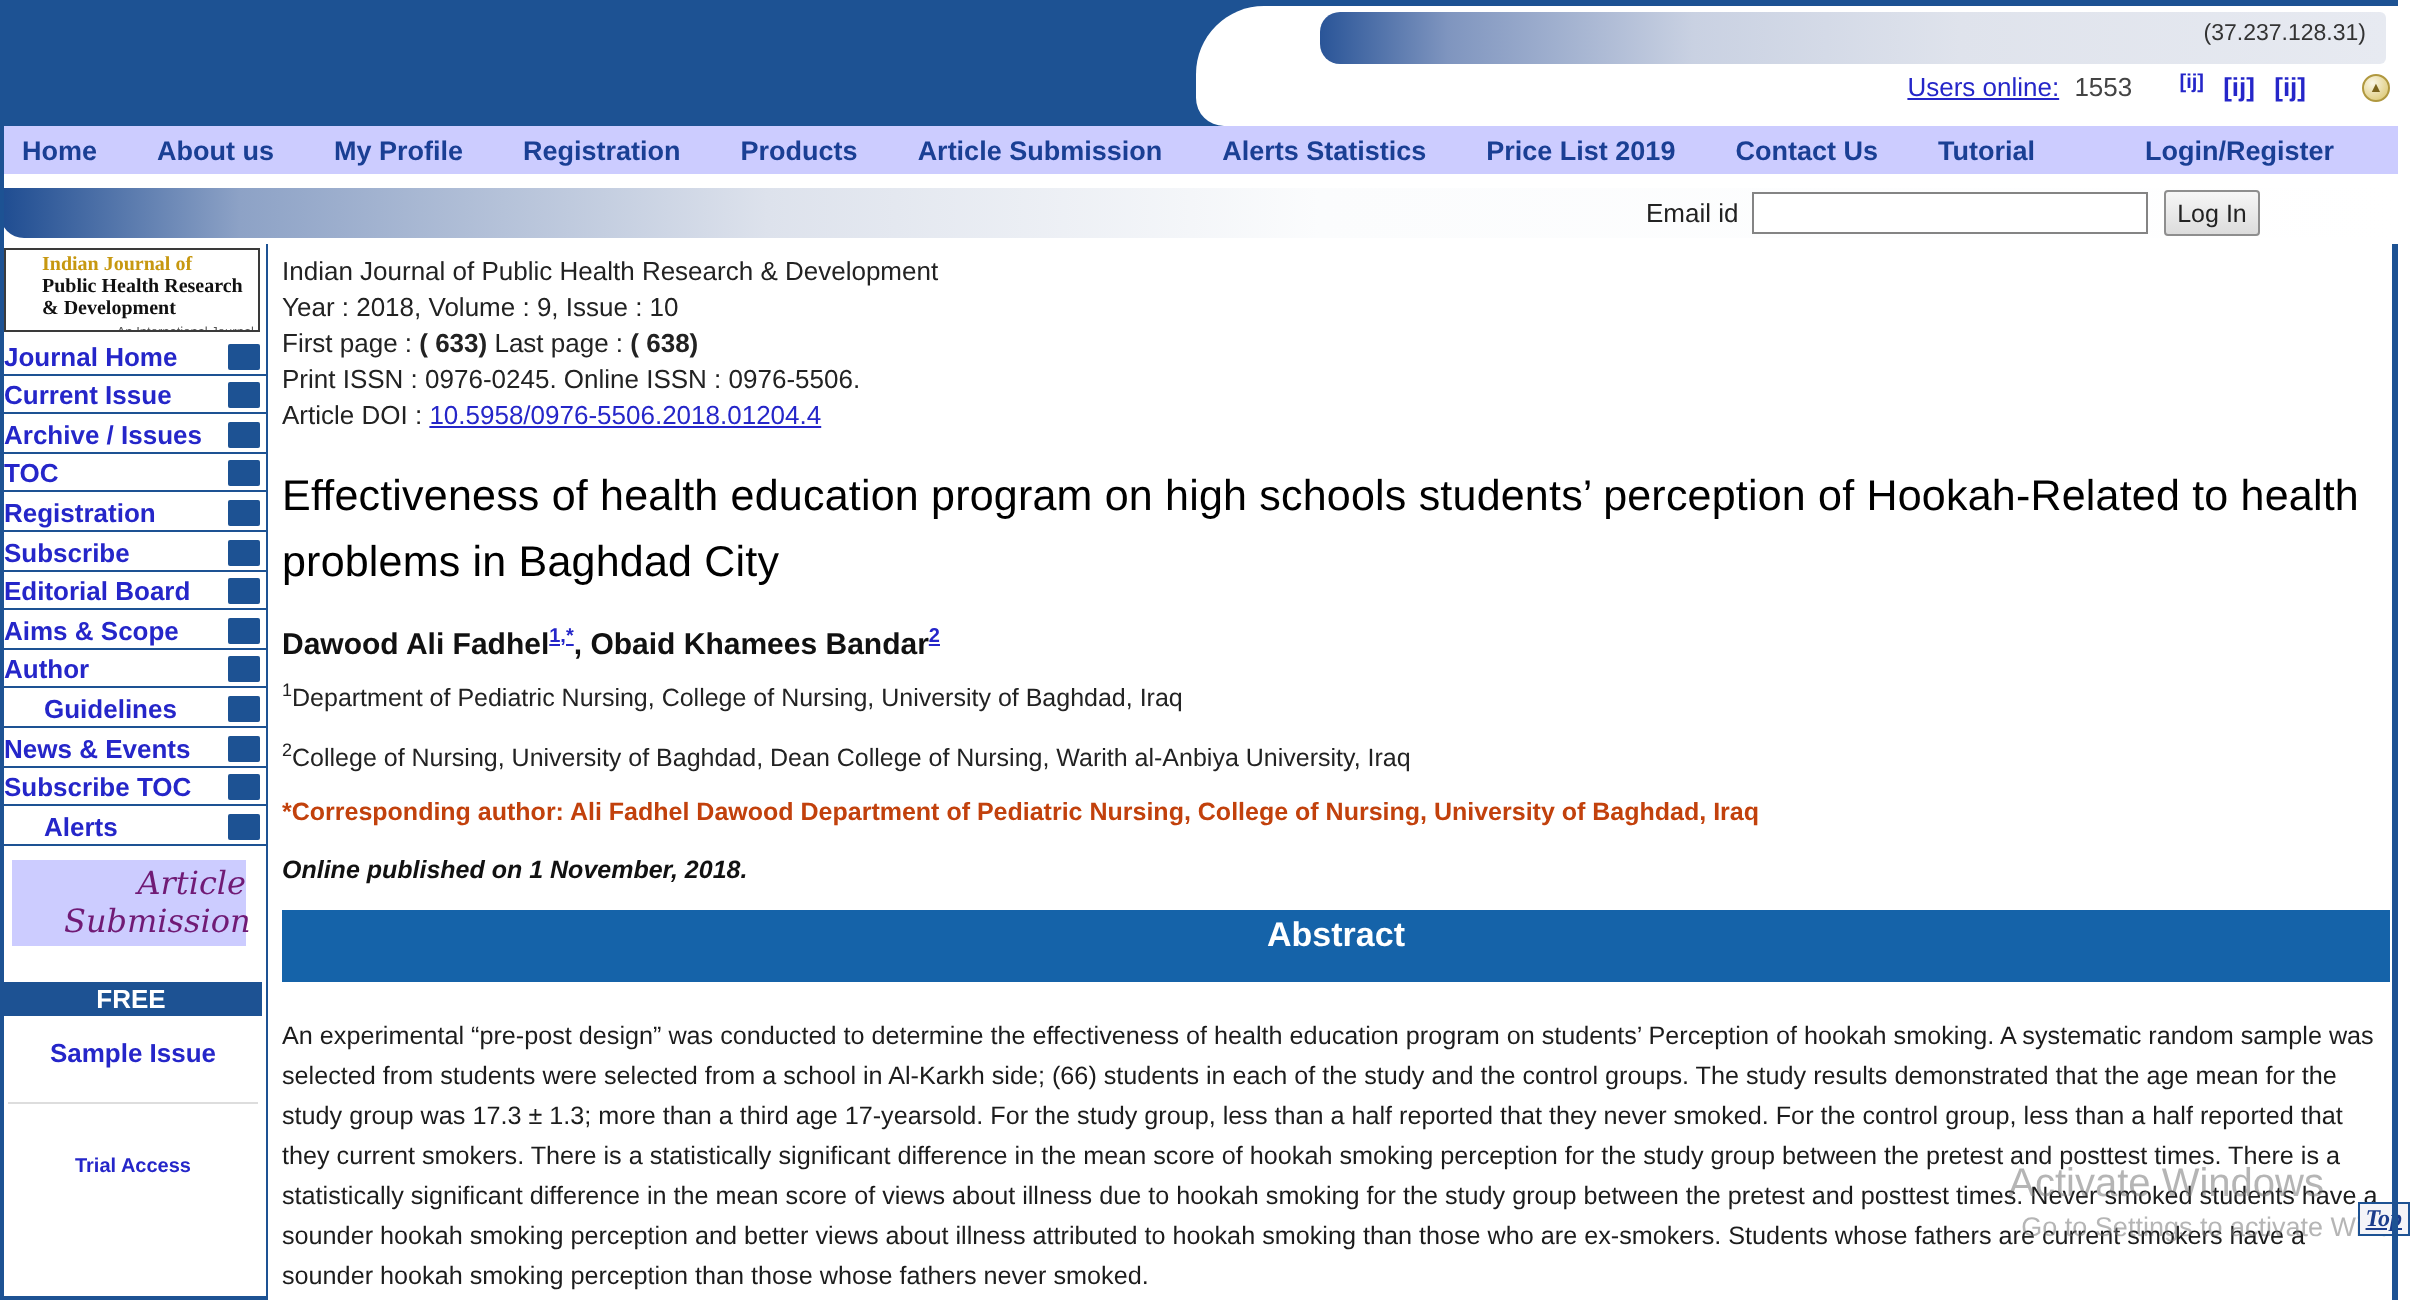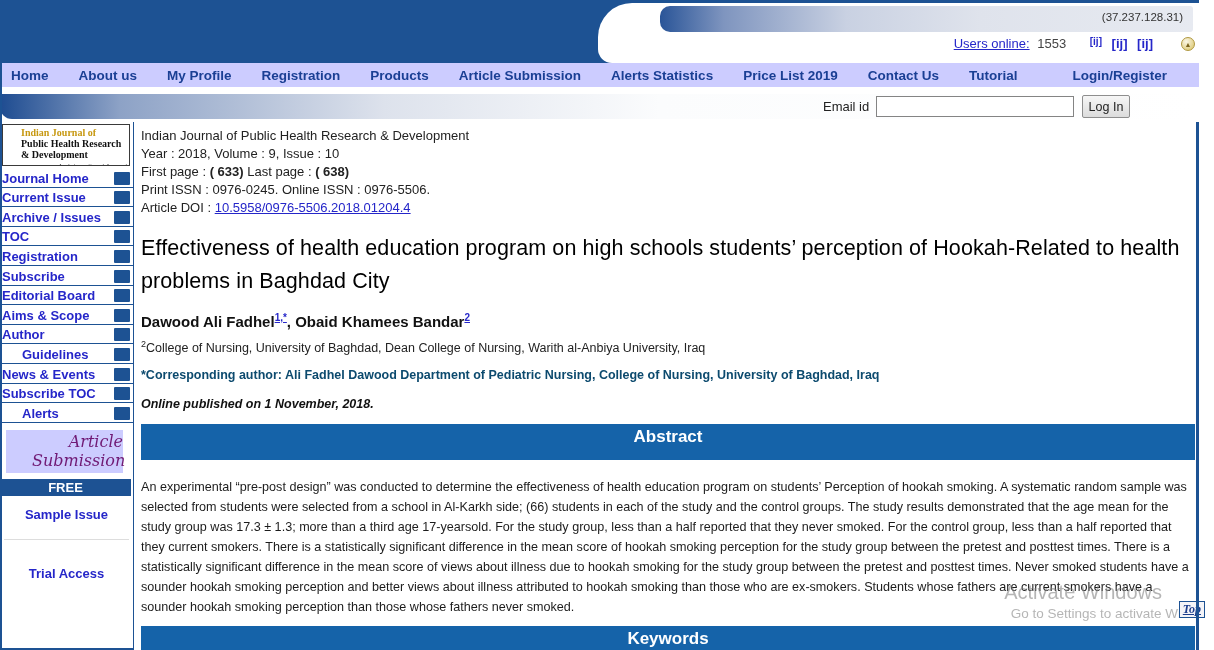--- a/index.html
+++ b/index.html
@@ -62,37 +62,37 @@
   .cover-l3 { font-size:6.5px; color:#555; text-align:right; margin-top:3px; }
   .menu { margin-top:2px; }
   .menu-row { position:relative; height:19.6px; border-bottom:1.5px solid #1d5293; cursor:pointer; }
   .menu-row .lbl { position:absolute; left:2px; bottom:1px; font-size:13px; font-weight:bold; color:#2526c9; white-space:nowrap; }
   .menu-row.indent .lbl { left:22px; }
   .menu-row .sq-btn { position:absolute; right:3px; bottom:2px; width:16px; height:13px; background:#1d5293; border-radius:1px; }
   .art-sub { margin:7px 10px 0 6px; height:43px; background:#ccccff; font-family:"DejaVu Serif", serif;
     font-style:italic; font-size:16px; color:#701a75; padding-top:2px; cursor:pointer;text-align:right; }
   .art-sub .l1 { margin-left:12px; line-height:19px; }
   .art-sub .l2 { margin-left:26px; line-height:19px; }
-  .free-bar { margin-top:6px; width:131px; height:17px; background:#1d5293; color:#fff; font-weight:bold; font-size:13px; text-align:center; line-height:17px; }
+  .free-bar { margin-top:18px; width:131px; height:17px; background:#1d5293; color:#fff; font-weight:bold; font-size:13px; text-align:center; line-height:17px; }
   .sample-issue { margin-top:11px; text-align:center; font-size:13px; font-weight:bold; color:#2526c9; cursor:pointer; }
   .side-divider { margin:17px 4px 0 4px; border-top:1px solid #ddd; }
-  .trial-access { margin-top:26px; text-align:center; font-size:13px; font-weight:bold; color:#2526c9; cursor:pointer; }
+  .trial-access { margin-top:26px; text-align:center; font-size:10px; font-weight:bold; color:#2526c9; cursor:pointer; }
 
   
   .main { position:absolute; left:141px; top:122px; width:1054px; }
   .meta { font-size:13px; color:#222; line-height:18px; padding-top:5px; }
   .meta .b { font-weight:bold; }
   .doi-link { color:#2526c9; text-decoration:underline; cursor:pointer; }
   .title { margin-top:15px; font-size:21.5px; line-height:33px; color:#000; font-weight:500; letter-spacing:0.1px; }
   .authors { margin-top:12px; font-size:15px; font-weight:bold; color:#111; }
   .authors sup a { font-size:10px; color:#2526c9; text-decoration:underline; cursor:pointer; font-weight:bold; }
   .affil { margin-top:9px; font-size:12.5px; color:#222; }
   .affil sup { font-size:9px; }
   .affil + .affil { margin-top:14px; }
-  .corresponding { margin-top:13px; font-size:12.5px; font-weight:bold; color:#0c4a6e; }
+  .corresponding { margin-top:13px; font-size:12.5px; font-weight:bold; color:#c2410c; }
   .online-pub { margin-top:15px; font-size:12.5px; font-weight:bold; font-style:italic; color:#111; }
   .section-bar { margin-top:13px; height:36px; background:#1563a9; color:#fff; font-size:17px; font-weight:bold; text-align:center; line-height:25px; }
   .abstract-text { margin-top:17px; font-size:12.6px; line-height:20px; color:#1c1c1c; text-align:left; }
   .keywords-bar { margin-top:9px; height:26px; background:#1563a9; color:#fff; font-size:17px; font-weight:bold; text-align:center; line-height:26px; }
 
   
   .watermark { position:absolute; right:52px; top:581px; text-align:right; color:rgba(120,120,120,0.55); pointer-events:none; z-index:20; }
   .wm1 { font-size:20px; line-height:22px; }
   .wm2 { font-size:13.5px; margin-top:3px; margin-right:-34px; }
   .top-link { position:absolute; right:9px; top:601px; z-index:25; border:1px solid #1d5293; background:#f4f4f8;
@@ -219,20 +219,21 @@
       <div>Print ISSN : 0976-0245. Online ISSN : 0976-5506.</div>
       <div><span>Article DOI : </span><a class="doi-link">10.5958/0976-5506.2018.01204.4</a></div>
     </div>
 
     <h1 class="title">Effectiveness of health education program on high schools students’ perception of Hookah-Related to health problems in Baghdad City</h1>
 
     <div class="authors">
       <span>Dawood Ali Fadhel</span><sup><a>1,*</a></sup><span>, Obaid Khamees Bandar</span><sup><a>2</a></sup>
     </div>
 
+    <div class="affil"><sup>1</sup><span>Department of Pediatric Nursing, College of Nursing, University of Baghdad, Iraq</span></div>
     <div class="affil"><sup>2</sup><span>College of Nursing, University of Baghdad, Dean College of Nursing, Warith al-Anbiya University, Iraq</span></div>
 
     <div class="corresponding">*Corresponding author: Ali Fadhel Dawood Department of Pediatric Nursing, College of Nursing, University of Baghdad, Iraq</div>
     <div class="online-pub">Online published on 1 November, 2018.</div>
 
     <div class="section-bar">Abstract</div>
     <div class="abstract-text">An experimental “pre-post design” was conducted to determine the effectiveness of health education program on students’ Perception of hookah smoking. A systematic random sample was selected from students were selected from a school in Al-Karkh side; (66) students in each of the study and the control groups. The study results demonstrated that the age mean for the study group was 17.3 ± 1.3; more than a third age 17-yearsold. For the study group, less than a half reported that they never smoked. For the control group, less than a half reported that they current smokers. There is a statistically significant difference in the mean score of hookah smoking perception for the study group between the pretest and posttest times. There is a statistically significant difference in the mean score of views about illness due to hookah smoking for the study group between the pretest and posttest times. Never smoked students have a sounder hookah smoking perception and better views about illness attributed to hookah smoking than those who are ex-smokers. Students whose fathers are current smokers have a sounder hookah smoking perception than those whose fathers never smoked.</div>
 
     <div class="keywords-bar">Keywords</div>
   </main>

